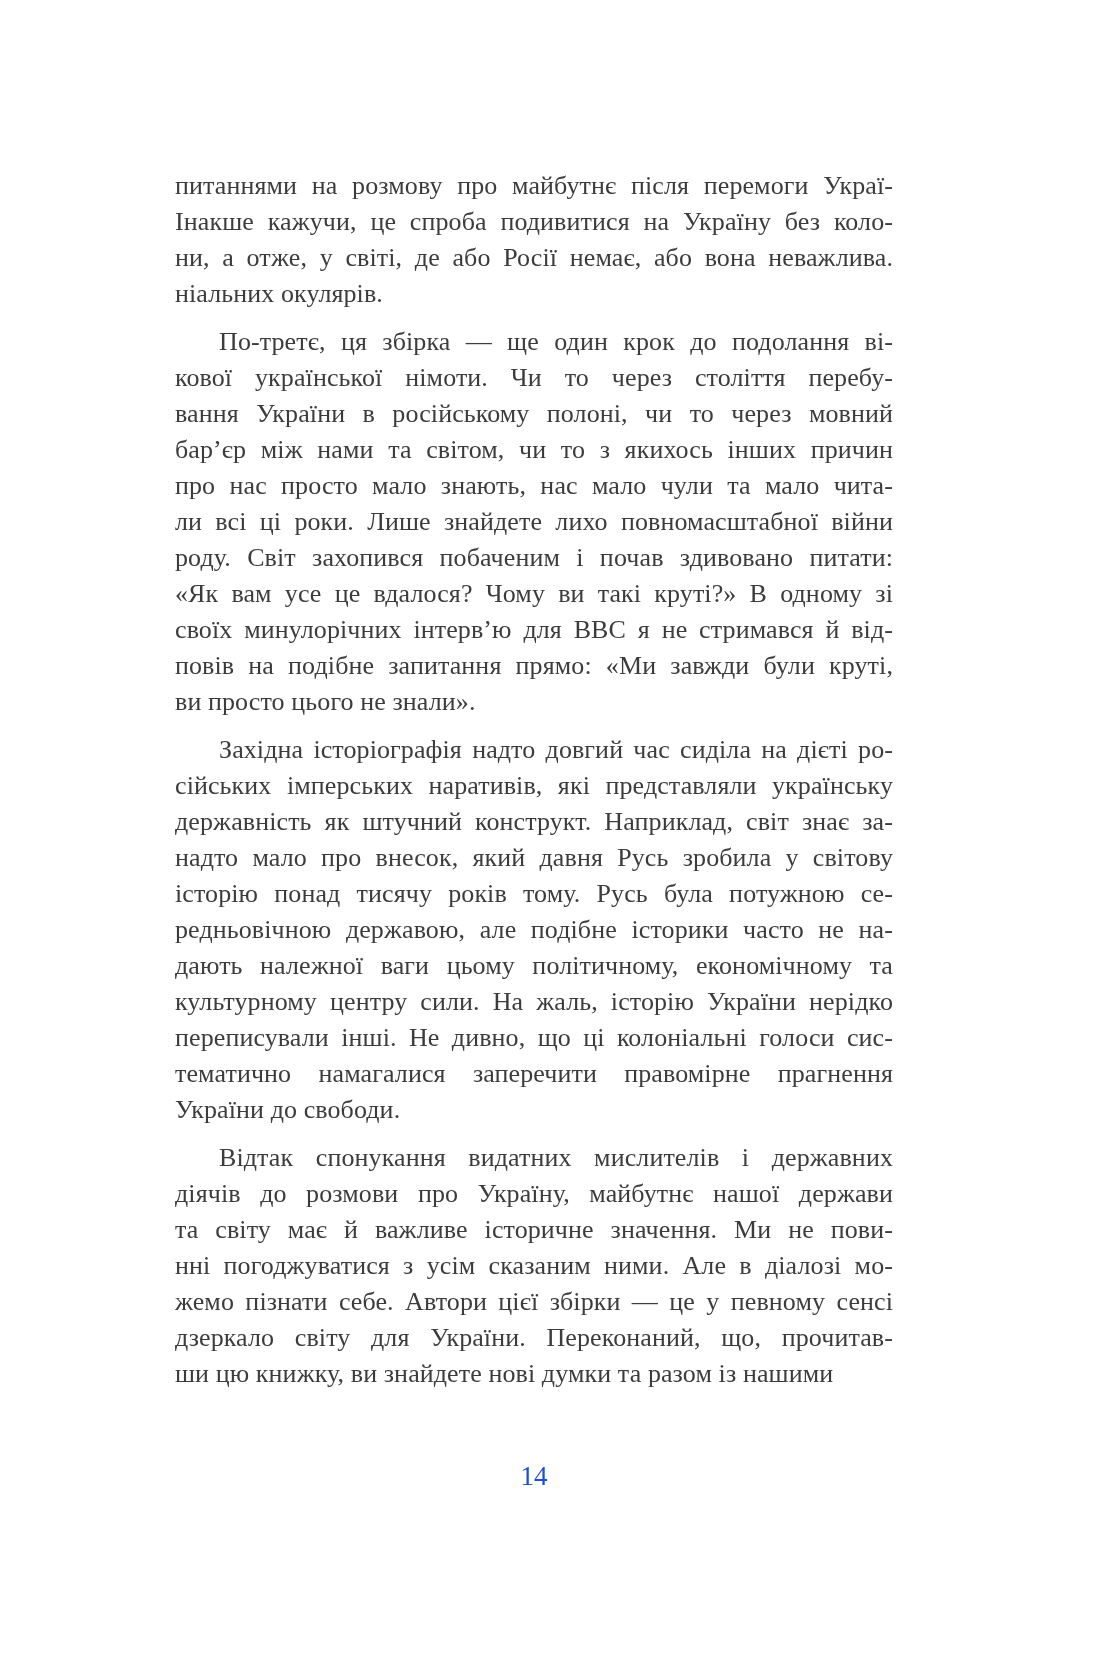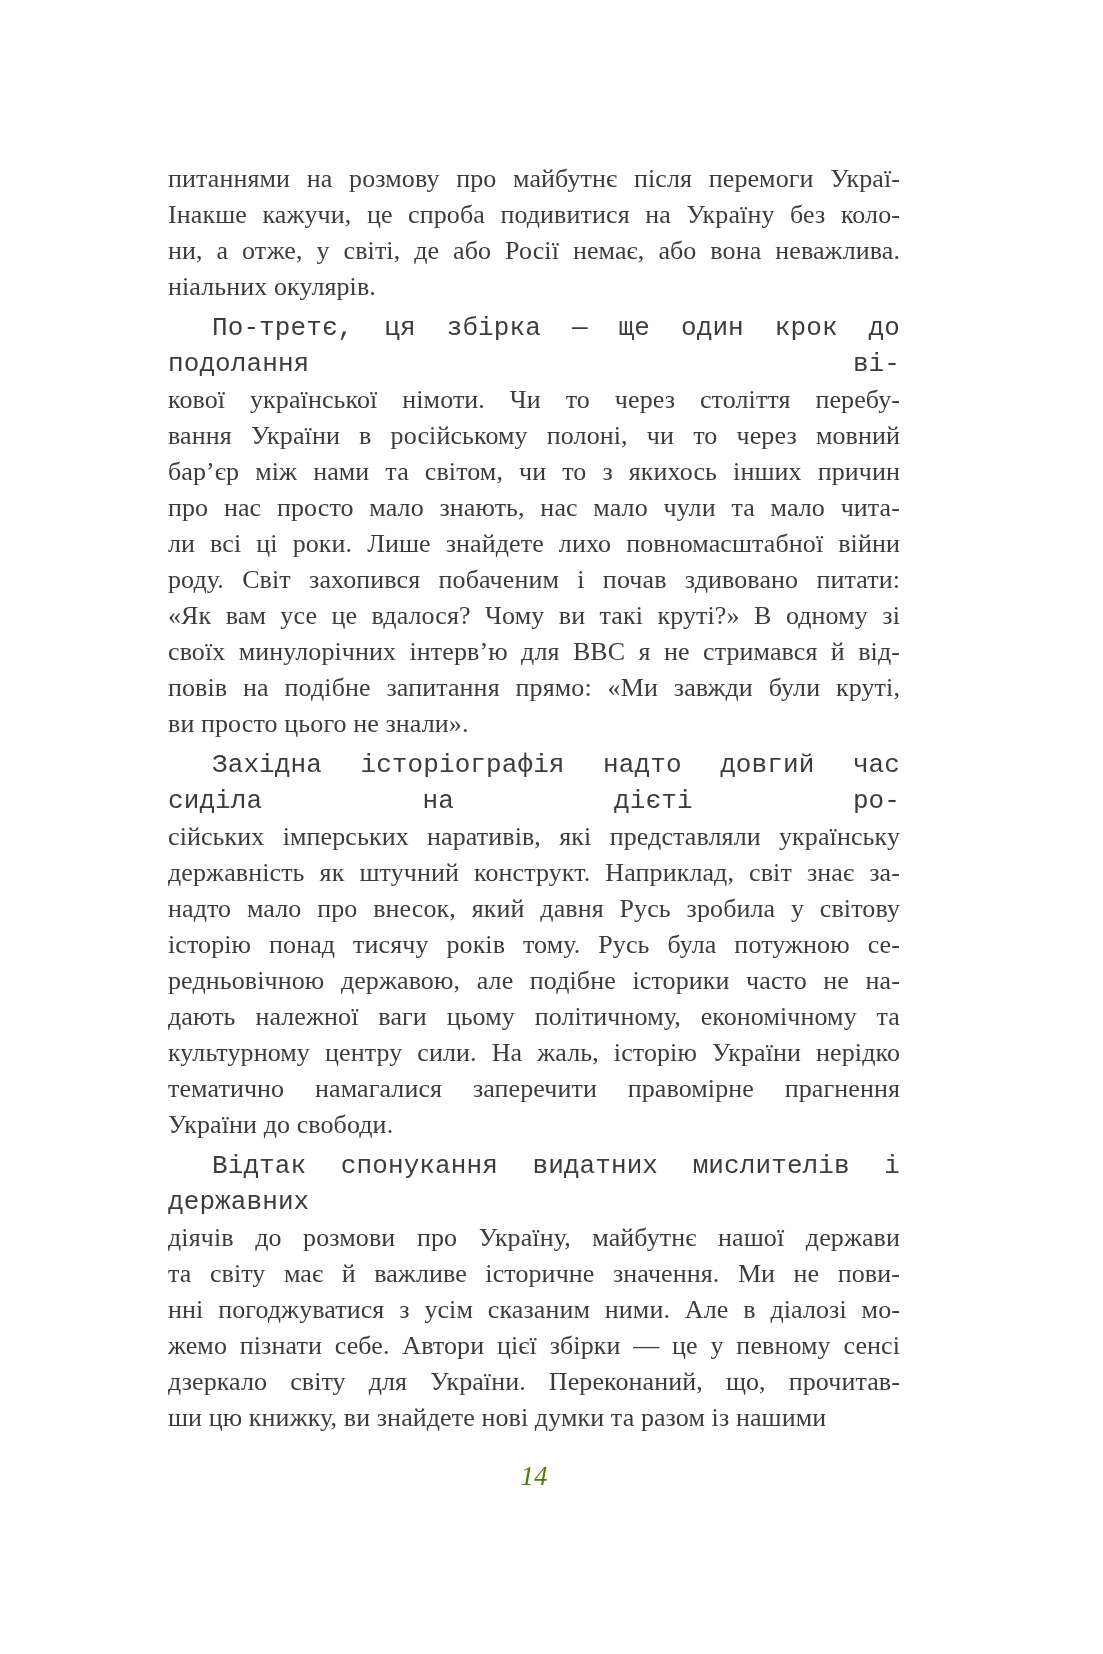--- a/index.html
+++ b/index.html
@@ -15,37 +15,36 @@
     font-family: "Liberation Serif", "DejaVu Serif", serif;
     overflow: hidden;
   }
   .text-block {
     position: absolute;
     left: 163px;
     top: 156px;
     width: 742px;
   }
   .paragraph {
-    margin: 5px;
+    margin: 12px;
     padding: 0;
   }
   .line {
     font-size: 26px;
     line-height: 36px;
     text-align: justify;
     text-align-last: justify;
     white-space: normal;
     letter-spacing: 0.1px;
   }
   .line.last {
     text-align-last: left;
   }
   .line.indent {
     text-indent: 44px;
-    font-family: Liberation Mono, monospace;
   }
   .page-number {
     position: absolute;
     left: 163px;
     top: 1458px;
     width: 742px;
     text-align: center;
     font-size: 27px;
     line-height: 36px;
   }
@@ -76,27 +75,28 @@
       </div>
       <div class="paragraph">
         <div class="line indent">Західна історіографія надто довгий час сиділа на дієті ро-</div>
         <div class="line">сійських імперських наративів, які представляли українську</div>
         <div class="line">державність як штучний конструкт. Наприклад, світ знає за-</div>
         <div class="line">надто мало про внесок, який давня Русь зробила у світову</div>
         <div class="line">історію понад тисячу років тому. Русь була потужною се-</div>
         <div class="line">редньовічною державою, але подібне історики часто не на-</div>
         <div class="line">дають належної ваги цьому політичному, економічному та</div>
         <div class="line">культурному центру сили. На жаль, історію України нерідко</div>
+        <div class="line">переписували інші. Не дивно, що ці колоніальні голоси сис-</div>
         <div class="line">тематично намагалися заперечити правомірне прагнення</div>
         <div class="line last">України до свободи.</div>
       </div>
       <div class="paragraph">
         <div class="line indent">Відтак спонукання видатних мислителів і державних</div>
         <div class="line">діячів до розмови про Україну, майбутнє нашої держави</div>
         <div class="line">та світу має й важливе історичне значення. Ми не пови-</div>
         <div class="line">нні погоджуватися з усім сказаним ними. Але в діалозі мо-</div>
         <div class="line">жемо пізнати себе. Автори цієї збірки — це у певному сенсі</div>
         <div class="line">дзеркало світу для України. Переконаний, що, прочитав-</div>
         <div class="line last">ши цю книжку, ви знайдете нові думки та разом із нашими</div>
       </div>
     </div>
-  <div class="page-number" style="color: #4d7c0f; font-style: italic;">14</div>
+  <div class="page-number" style="color: #1d4ed8;">14</div>
 </div>
 
 </body></html>

